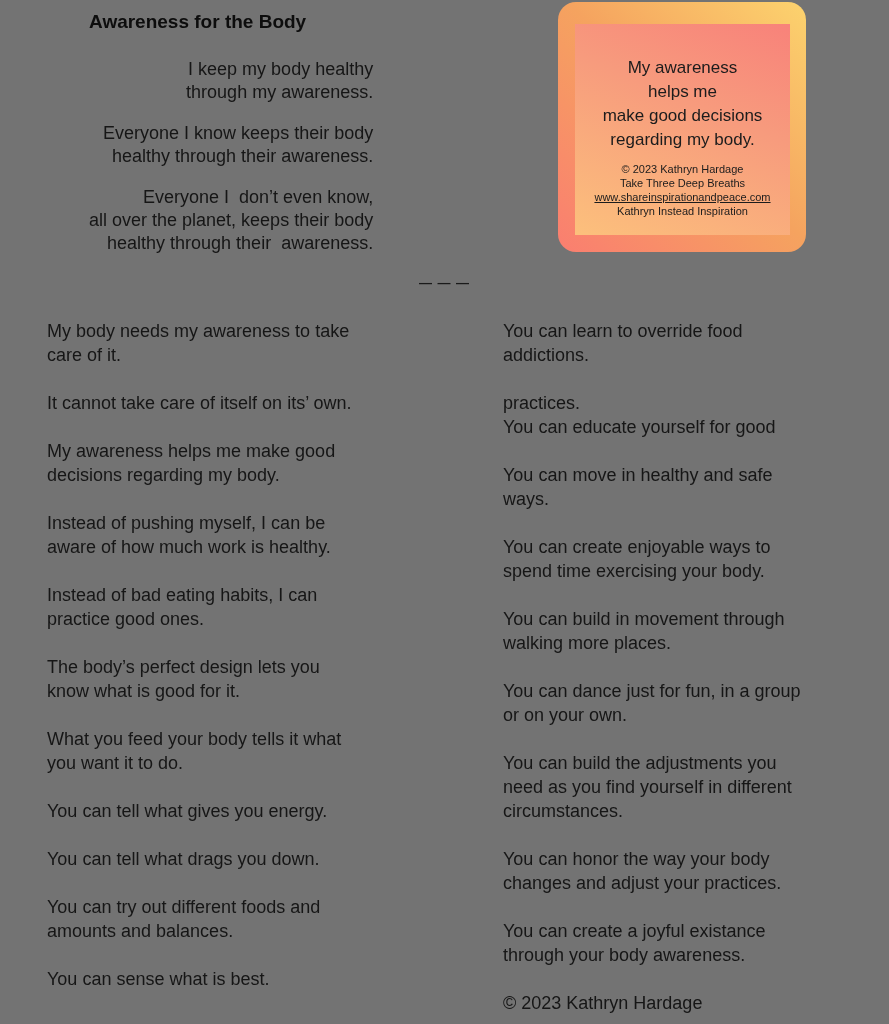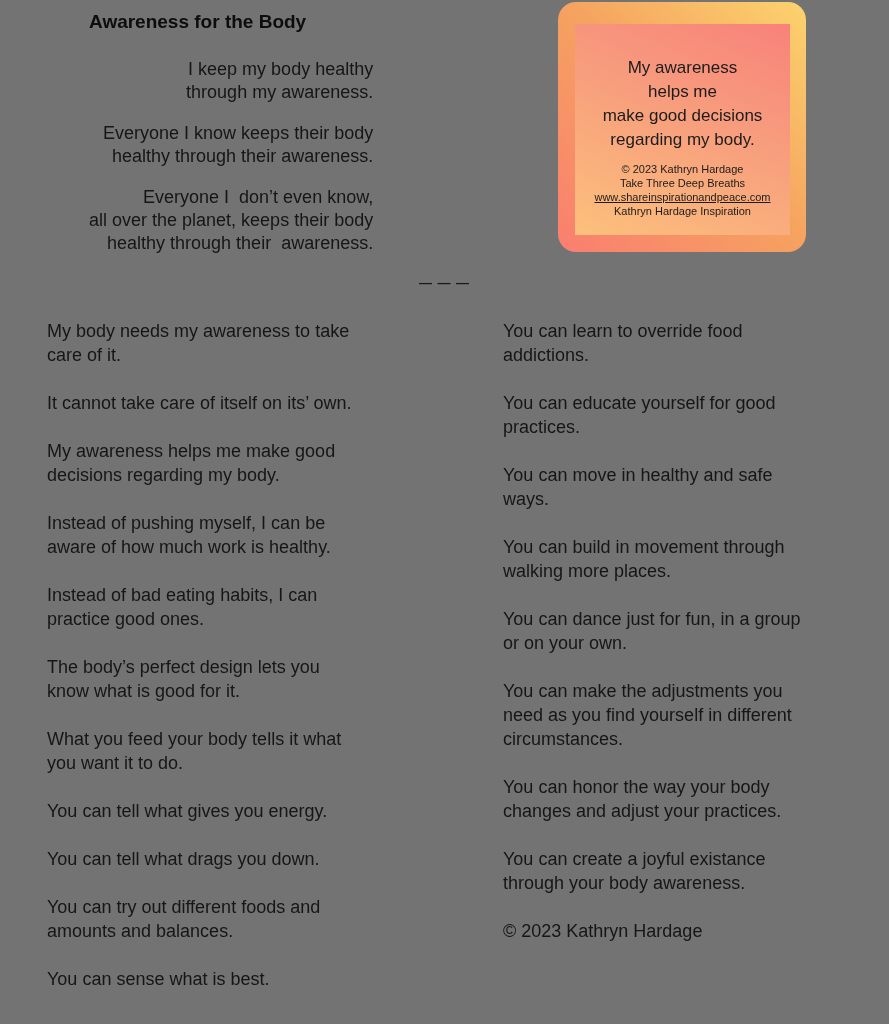--- a/index.html
+++ b/index.html
@@ -85,21 +85,21 @@
       <div id="cardMessage" class="card-message">
           <div class="line">My awareness</div>
           <div class="line">helps me</div>
           <div class="line">make good decisions</div>
           <div class="line">regarding my body.</div>
         </div>
       <div class="card-credits">
         <div>© 2023 Kathryn Hardage</div>
         <div>Take Three Deep Breaths</div>
         <div class="link">www.shareinspirationandpeace.com</div>
-        <div>Kathryn Hardage Inspiration</div>
+        <div>Kathryn Instead Inspiration</div>
       </div>
     </div>
   </figure>
 
   <div class="divider">— — —</div>
 
   <main>
     <section class="col col-left" id="colLeft">
         <div class="para">
           <div class="line">My body needs my awareness to take</div>
@@ -141,37 +141,41 @@
         <div class="para">
           <div class="line">You can sense what is best.</div>
         </div>
       </section>
     <section class="col col-right" id="colRight">
         <div class="para">
           <div class="line">You can learn to override food</div>
           <div class="line">addictions.</div>
         </div>
         <div class="para">
+          <div class="line">practices.</div>
           <div class="line">You can educate yourself for good</div>
-          <div class="line">practices.</div>
         </div>
         <div class="para">
           <div class="line">You can move in healthy and safe</div>
           <div class="line">ways.</div>
+        </div>
+        <div class="para">
+          <div class="line">You can create enjoyable ways to</div>
+          <div class="line">spend time exercising your body.</div>
         </div>
         <div class="para">
           <div class="line">You can build in movement through</div>
           <div class="line">walking more places.</div>
         </div>
         <div class="para">
           <div class="line">You can dance just for fun, in a group</div>
           <div class="line">or on your own.</div>
         </div>
         <div class="para">
-          <div class="line">You can make the adjustments you</div>
+          <div class="line">You can build the adjustments you</div>
           <div class="line">need as you find yourself in different</div>
           <div class="line">circumstances.</div>
         </div>
         <div class="para">
           <div class="line">You can honor the way your body</div>
           <div class="line">changes and adjust your practices.</div>
         </div>
         <div class="para">
           <div class="line">You can create a joyful existance</div>
           <div class="line">through your body awareness.</div>

